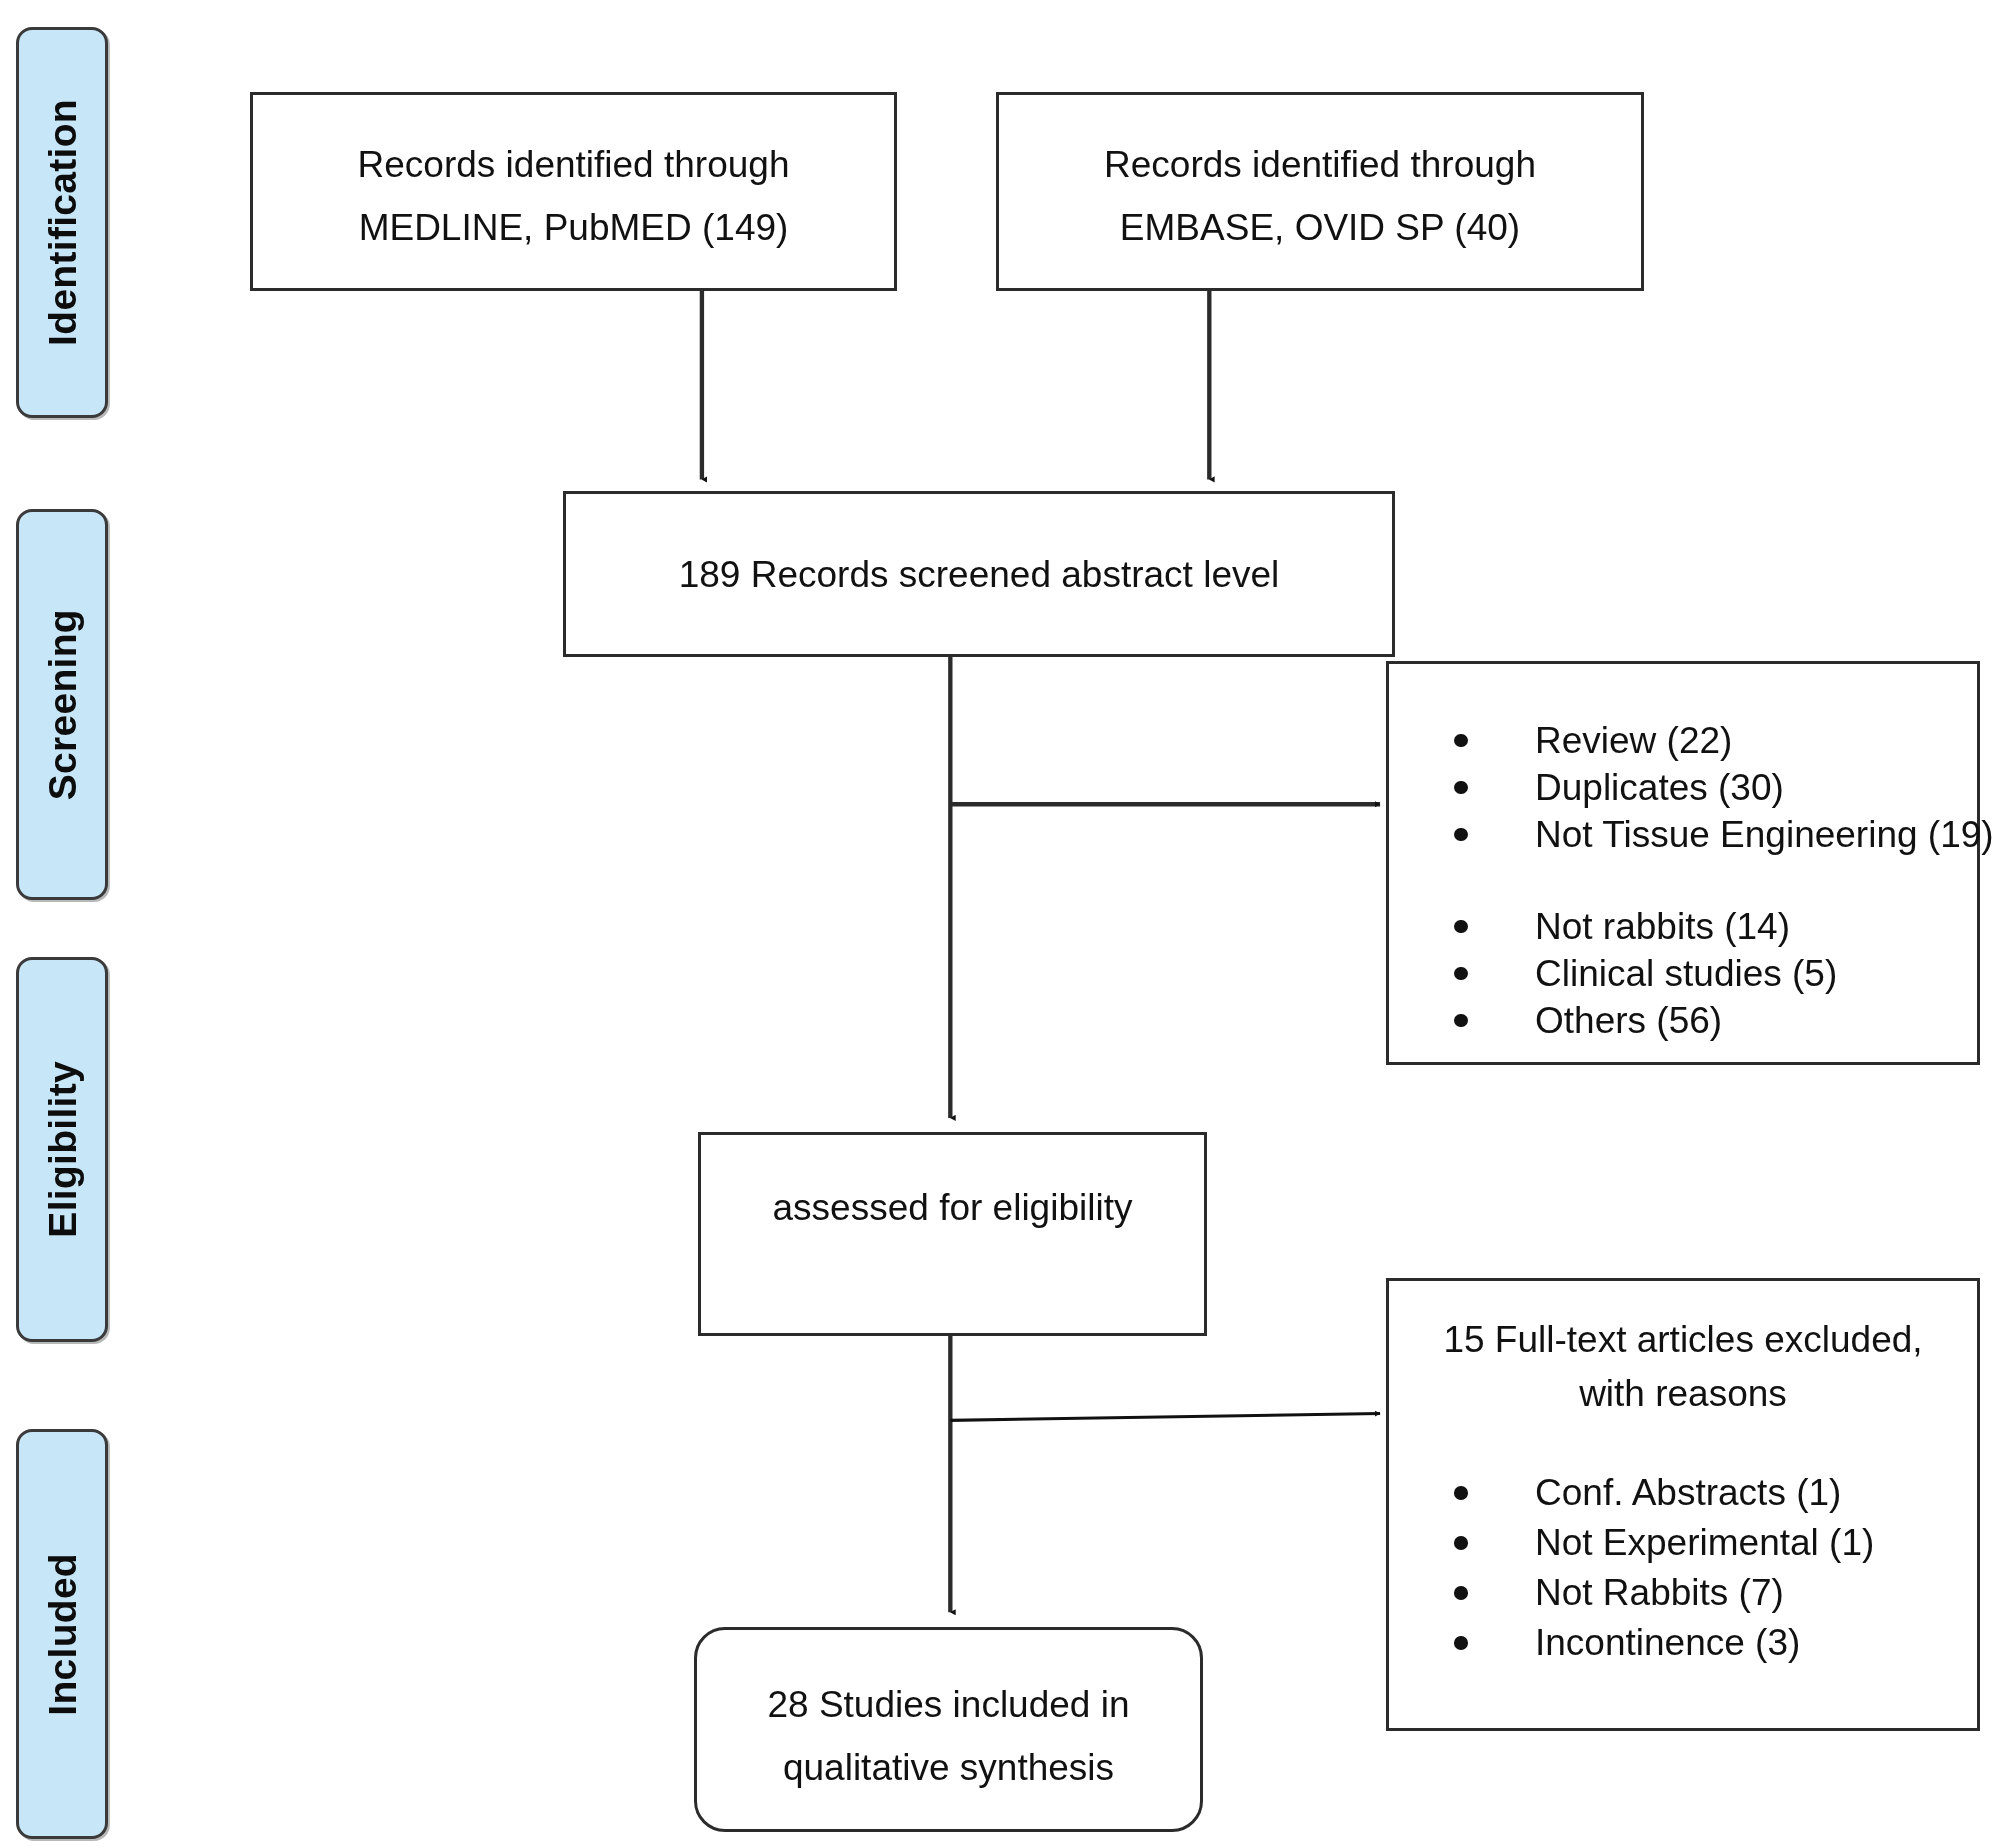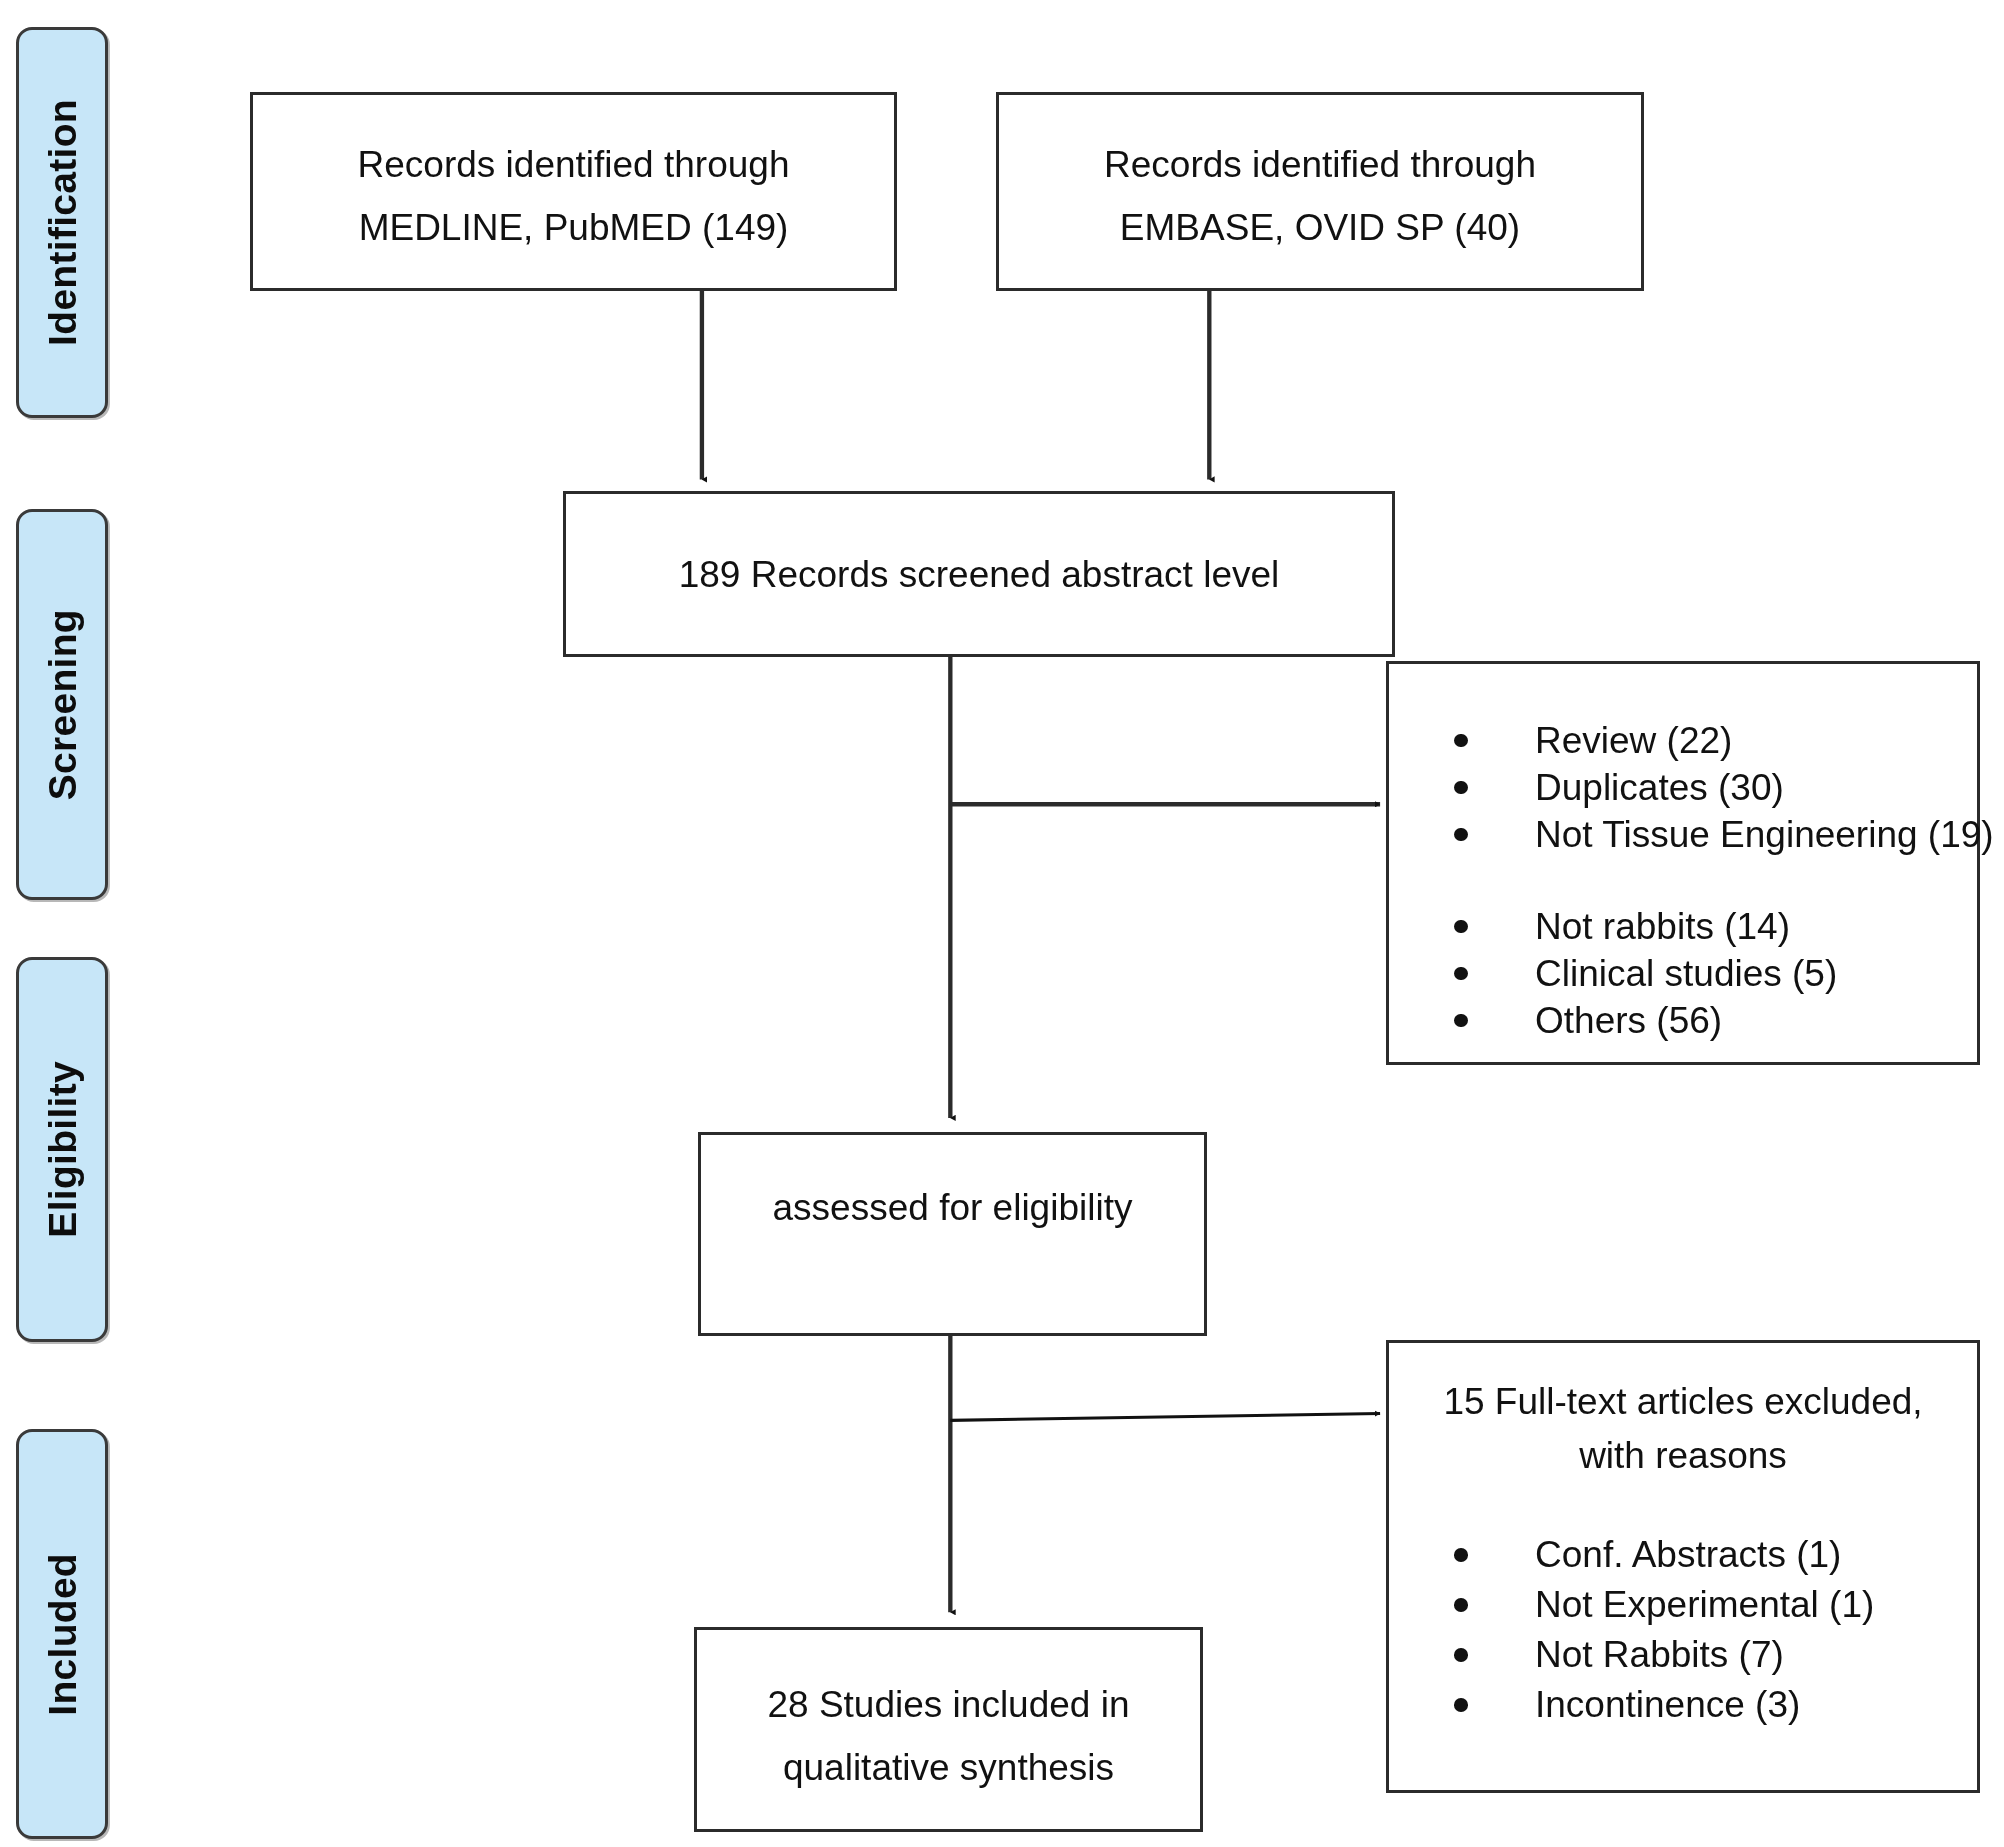--- a/index.html
+++ b/index.html
@@ -181,21 +181,21 @@
   </div>
 
   <div class="flow-box" style="left:563px; top:491px; width:832px; height:166px; justify-content:flex-start; padding-top:45px;">
     <div class="box-line">189 Records screened abstract level</div>
   </div>
 
   <div class="flow-box" style="left:698px; top:1132px; width:509px; height:204px; justify-content:flex-start; padding-top:37px;">
     <div class="box-line">assessed for eligibility</div>
   </div>
 
-  <div class="flow-box" style="left:694px; top:1627px; width:509px; height:205px; justify-content:flex-start; padding-top:39px;">
+  <div class="flow-box" style="left:694px; top:1627px; width:509px; height:205px; justify-content:flex-start; padding-top:39px;border-radius:31px;">
     <div class="box-line">28 Studies included in</div>
     <div class="box-line">qualitative synthesis</div>
   </div>
 
   <div class="excl-box" style="left:1386px; top:661px; width:594px; height:404px; padding-top:21px;">
     <ul class="excl-list" style="margin-top:32px; margin-left:65px;">
       <li style="padding-left:81px; height:47px; line-height:47px;">
         <span class="bullet-dot"></span>
         <span class="li-text">Review (22)</span>
       </li>
@@ -215,21 +215,21 @@
         <span class="bullet-dot"></span>
         <span class="li-text">Clinical studies (5)</span>
       </li>
       <li style="padding-left:81px; height:47px; line-height:47px;">
         <span class="bullet-dot"></span>
         <span class="li-text">Others (56)</span>
       </li>
     </ul>
   </div>
 
-  <div class="excl-box" style="left:1386px; top:1340px; width:594px; height:453px; padding-top:32px;">
+  <div class="excl-box" style="left:1386px; top:1278px; width:594px; height:453px; padding-top:32px;">
     <div class="excl-title">15 Full-text articles excluded,</div>
     <div class="excl-title">with reasons</div>
     <ul class="excl-list" style="margin-top:48px; margin-left:65px;">
       <li style="padding-left:81px; height:50px; line-height:50px;">
         <span class="bullet-dot"></span>
         <span class="li-text">Conf. Abstracts (1)</span>
       </li>
       <li style="padding-left:81px; height:50px; line-height:50px;">
         <span class="bullet-dot"></span>
         <span class="li-text">Not Experimental (1)</span>

